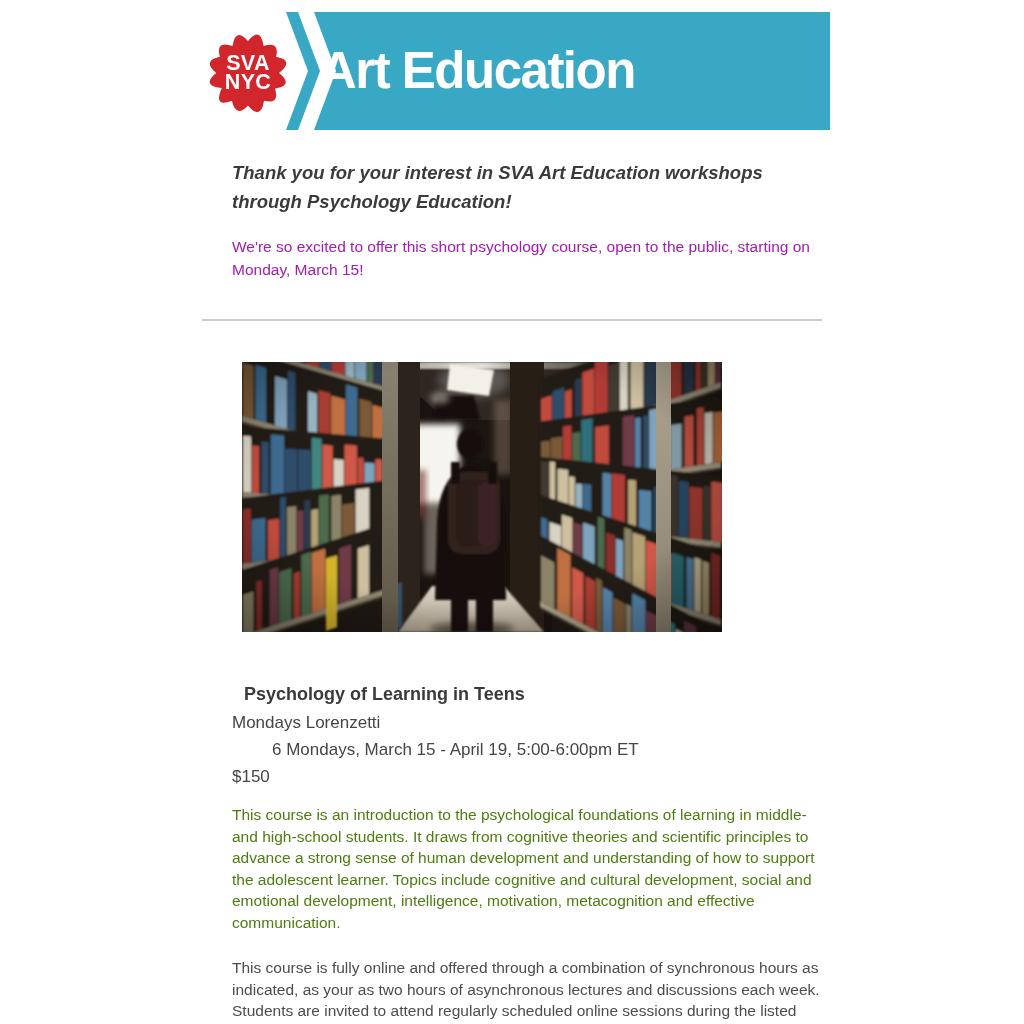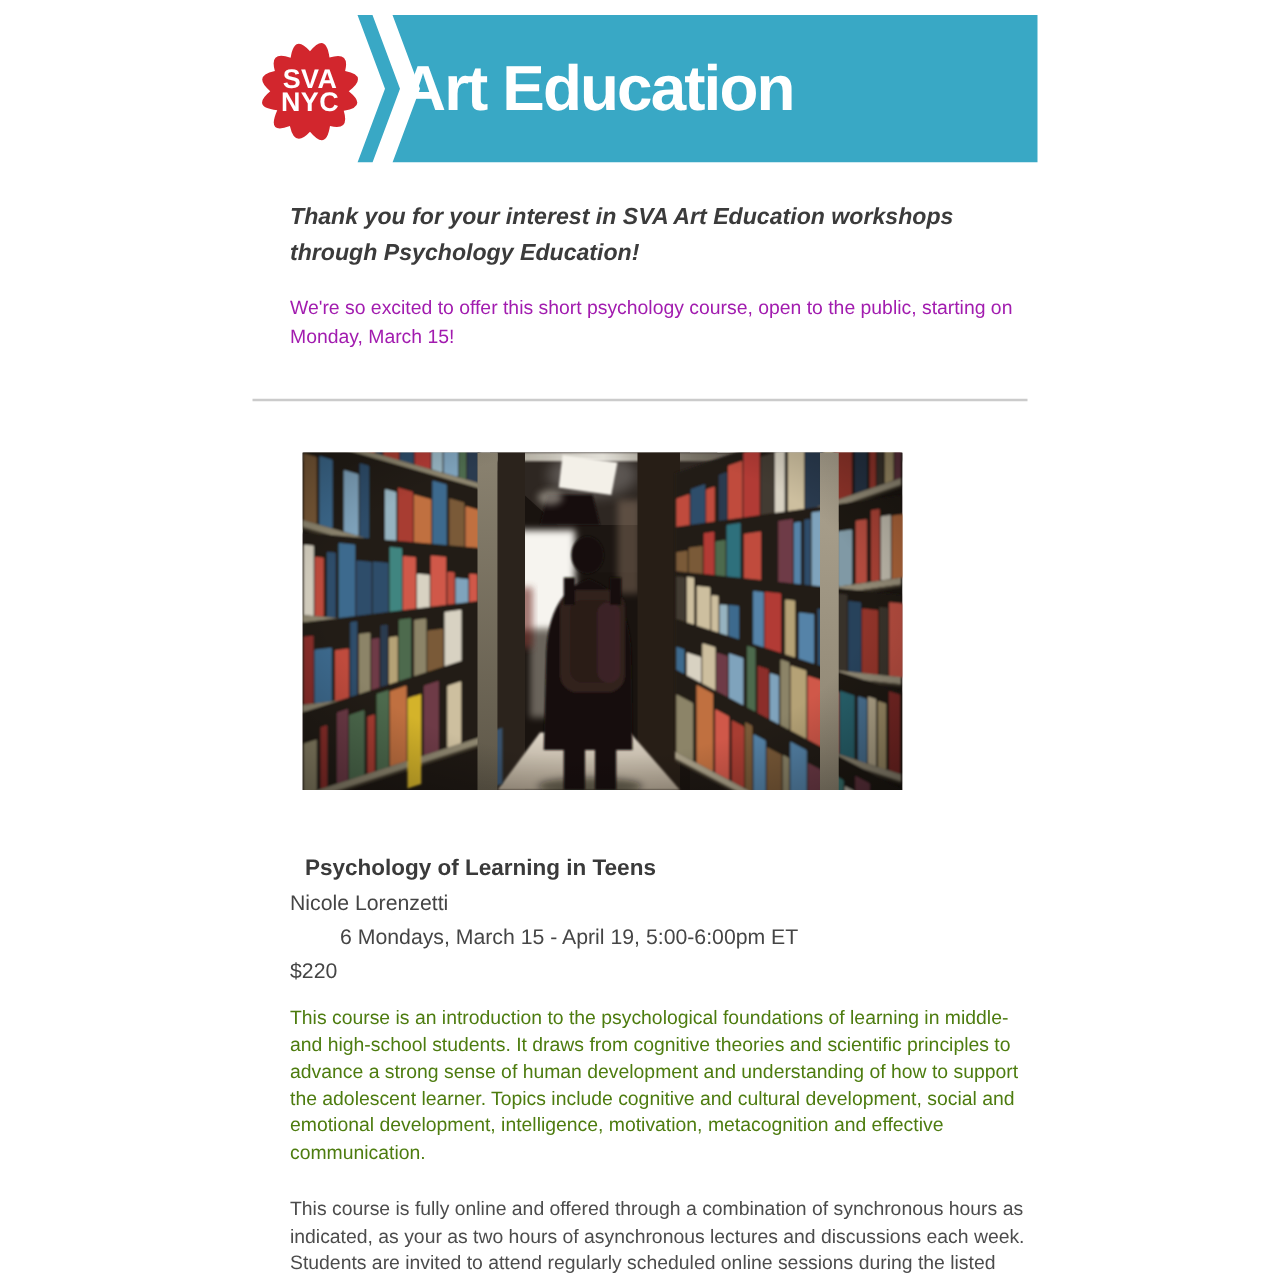--- a/index.html
+++ b/index.html
@@ -320,18 +320,18 @@
             <rect x="298" y="86.2794728024902" width="181" height="2.2" fill="#4e4636" opacity="0.8"></rect>
           </g>
         </g>
       <rect x="414" y="0" width="15" height="270" fill="url(#upR)"></rect>
       <rect x="429" y="0" width="51" height="270" fill="#000000" opacity="0.14"></rect>
       <rect x="0" y="0" width="480" height="270" fill="url(#vig)"></rect>
     </svg>
   </div>
 
   <div class="abs course-title">Psychology of Learning in Teens</div>
-  <div class="abs meta m1">Nicole Lorenzetti</div>
+  <div class="abs meta m1">Mondays Lorenzetti</div>
   <div class="abs meta m2">6 Mondays, March 15 - April 19, 5:00-6:00pm ET</div>
-  <div class="abs meta m3">$220</div>
+  <div class="abs meta m3">$150</div>
   <div class="abs p-desc">This course is an introduction to the psychological foundations of learning in middle- and high-school students. It draws from cognitive theories and scientific principles to advance a strong sense of human development and understanding of how to support the adolescent learner. Topics include cognitive and cultural development, social and emotional development, intelligence, motivation, metacognition and effective communication.</div>
   <div class="abs p-desc2">This course is fully online and offered through a combination of synchronous hours as indicated, as your as two hours of asynchronous lectures and discussions each week. Students are invited to attend regularly scheduled online sessions during the listed</div>
 </div>
 
 </body></html>

